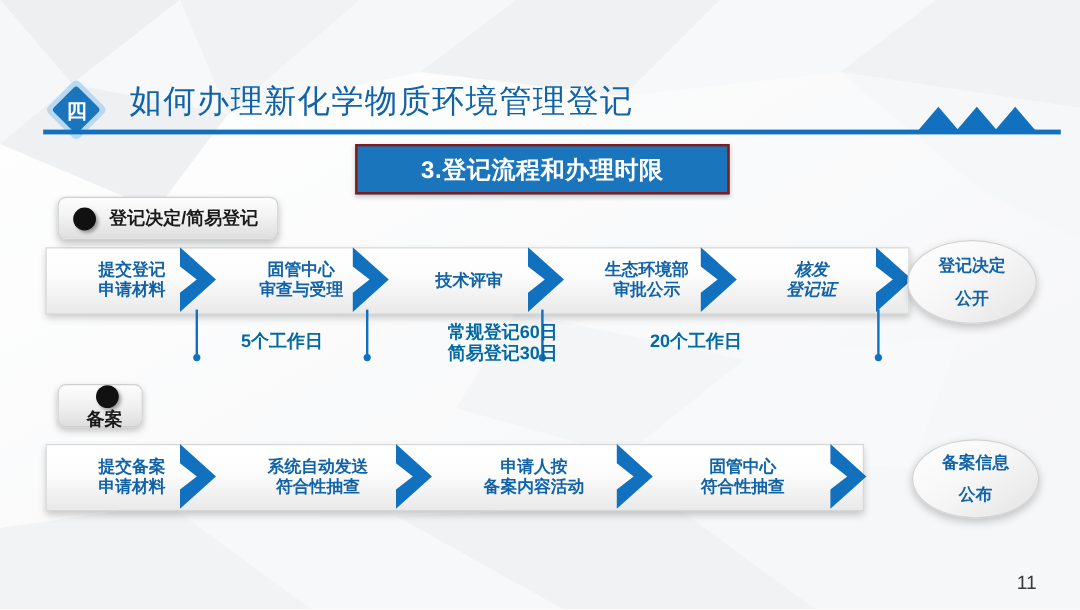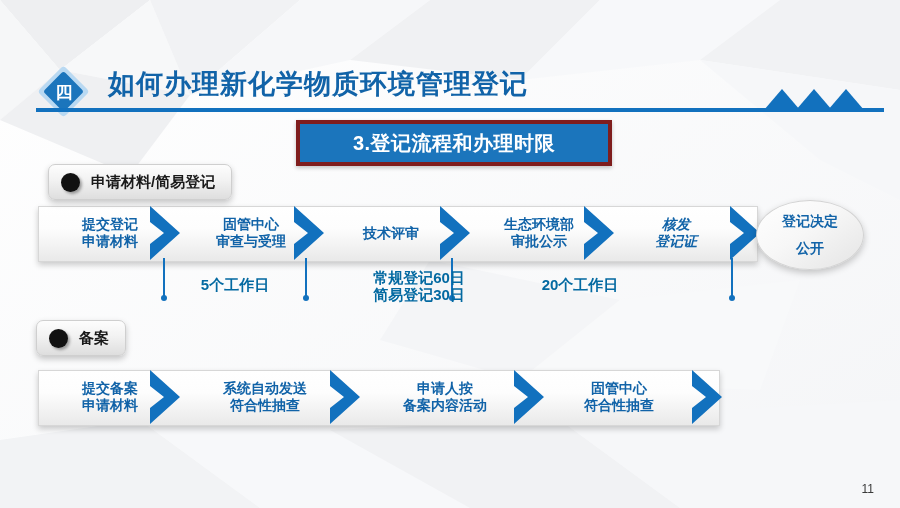--- a/index.html
+++ b/index.html
@@ -54,21 +54,21 @@
     color: #ffffff;
     font-size: 17px;
     font-weight: bold;
     line-height: 1;
   }
 
   .header-title {
     position: absolute;
     left: 108px; top: 66px;
     font-size: 27px;
-    font-weight: bold;
+    font-weight: normal;
     color: #1163a8;
     letter-spacing: 1px;
     white-space: nowrap;
   }
 
   .header-rule {
     position: absolute;
     left: 36px; top: 108px;
     width: 848px; height: 4px;
     background: #1271be;
@@ -78,21 +78,21 @@
     left: 756px; top: 84px;
     width: 120px; height: 26px;
   }
 
   
   .section-banner {
     position: absolute;
     left: 296px; top: 120px;
     width: 308px; height: 38px;
     background: #1b75bc;
-    border: 4px solid #7f1d1d;
+    border: 2px solid #7f1d1d;
     display: flex;
     align-items: center;
     justify-content: center;
     box-shadow: 0 2px 4px rgba(0,0,0,0.22);
   }
   .section-banner .banner-text {
     color: #ffffff;
     font-size: 20px;
     font-weight: bold;
     letter-spacing: 0.5px;
@@ -121,21 +121,21 @@
   }
   .group-pill .pill-text {
     margin-left: 11px;
     font-size: 15px;
     font-weight: bold;
     color: #1a1a1a;
     white-space: nowrap;
     padding-right: 16px;
   }
   #pill-regular { left: 48px; top: 164px; }
-  #pill-record  { left: 36px; top: 320px; }
+  #pill-record  { left: 48px; top: 320px; flex-direction: column; }
 
   
   .flow-row {
     position: absolute;
     height: 54px;
   }
   .flow-bar {
     position: absolute;
     left: 0; top: 0;
     height: 54px;
@@ -207,22 +207,22 @@
     font-weight: bold;
     color: #0369a1;
     line-height: 1.12;
     white-space: pre-line;
     z-index: 3;
   }
 
   
   .page-number {
     position: absolute;
-    right: 26px; bottom: 12px;
-    font-size: 12px;
+    right: 36px; bottom: 12px;
+    font-size: 16px;
     color: #3a3a3a;
   }
 </style>
 </head>
 <body>
 
 <div id="slide">
 
   <div class="bg-layer">
     <svg viewBox="0 0 900 508" xmlns="http://www.w3.org/2000/svg">
@@ -271,21 +271,21 @@
       </svg>
     </div>
   </div>
 
   <div class="section-banner">
     <span class="banner-text">3.登记流程和办理时限</span>
   </div>
 
   <div class="group-pill" id="pill-regular">
     <span class="bullet-dot"></span>
-    <span class="pill-text">申请材料/简易登记</span>
+    <span class="pill-text">登记决定/简易登记</span>
   </div>
 
   <div class="flow-row" id="row-regular" style="left:38px; top:206px; width:830px;">
     <div class="flow-bar" style="width:718px;"></div>
 
     <div class="step" style="left:4px;  width:136px;">提交登记
 申请材料</div>
     <div class="chev" style="left:108px;">
       <svg viewBox="0 0 42 54" xmlns="http://www.w3.org/2000/svg">
           <polygon points="4,0 34,27 4,54 4,38 18,27 4,16" fill="#1271be"></polygon>
@@ -371,16 +371,18 @@
 
     <div class="step" style="left:506px; width:150px;">固管中心
 符合性抽查</div>
     <div class="chev" style="left:650px;">
       <svg viewBox="0 0 42 54" xmlns="http://www.w3.org/2000/svg">
           <polygon points="4,0 34,27 4,54 4,38 18,27 4,16" fill="#1271be"></polygon>
         </svg>
     </div>
   </div>
 
+  <div class="endcap" style="left:760px; top:366px; width:104px; height:64px;">备案信息
+公布</div>
 
   <div class="page-number">11</div>
 
 </div>
 
 </body></html>

